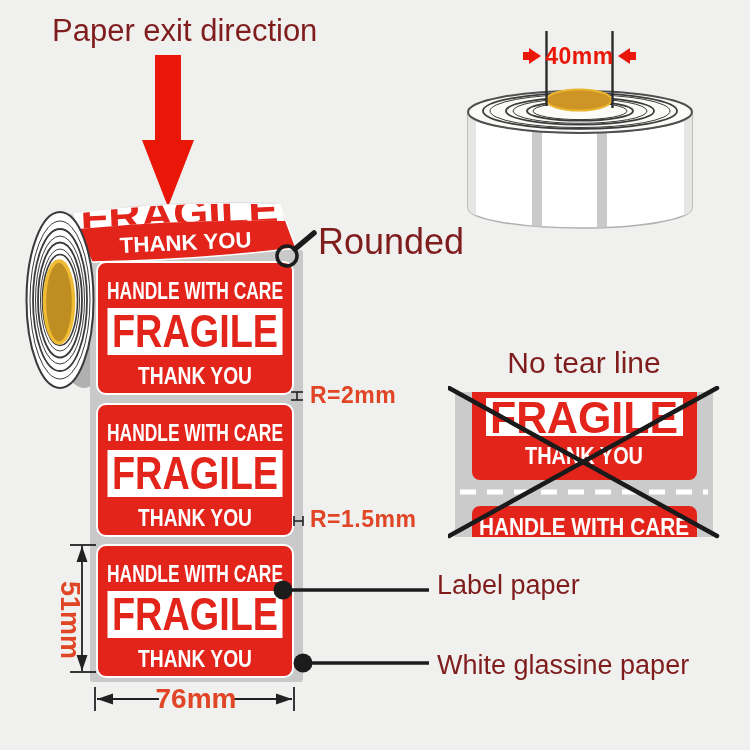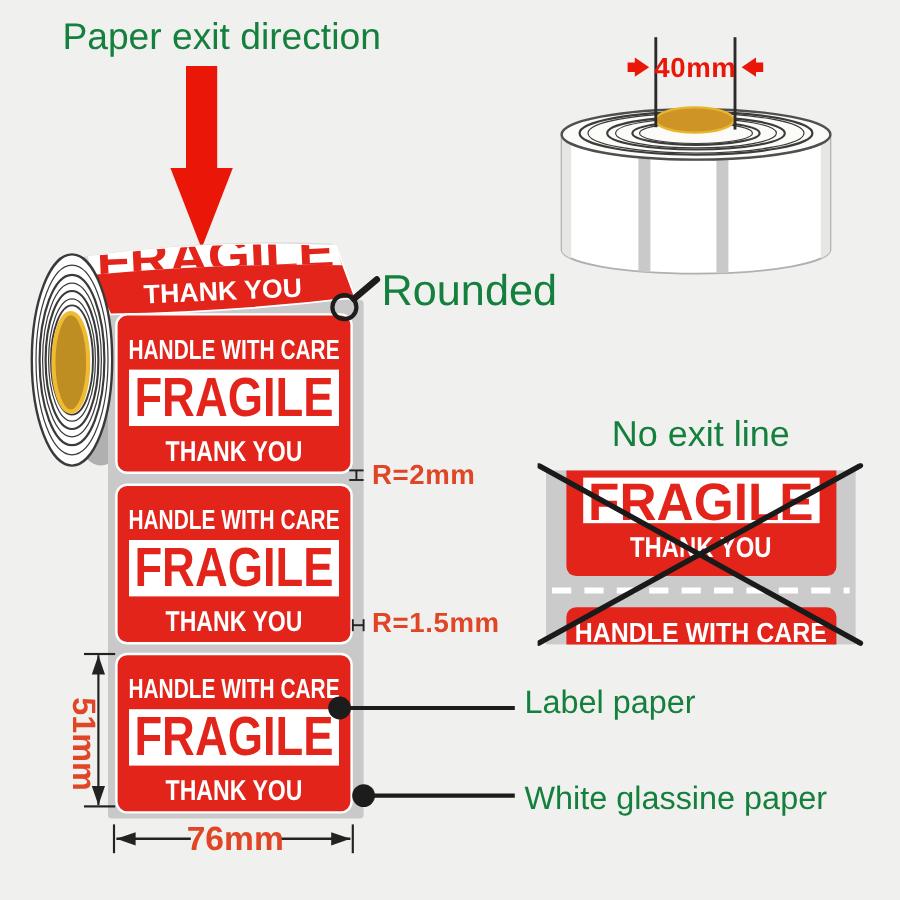--- a/index.html
+++ b/index.html
@@ -1,20 +1,20 @@
 <!DOCTYPE html>
 <html><head>
 <meta charset="utf-8">
 <style>
   html,body{margin:0;padding:0;}
   .stage{
     position:relative;width:750px;height:750px;background:#f0f0ee;overflow:hidden;
     font-family:"Liberation Sans",sans-serif;
   }
-  .ann{position:absolute;color:#15803d;white-space:nowrap;}
+  .ann{position:absolute;color:#7f1d1d;white-space:nowrap;}
   .abs{position:absolute;}
   svg text{font-family:"Liberation Sans",sans-serif;}
 </style>
 </head>
 <body>
 
 <div class="stage">
 
   <div class="ann" style="left:52px;top:13px;font-size:31px;">Paper exit direction</div>
 
@@ -153,21 +153,21 @@
     </g>
     <ellipse cx="139" cy="85" rx="32.5" ry="10.5" fill="#cf9426" stroke="#e9b42e" stroke-width="2"></ellipse>
 
     <line x1="106.5" y1="16" x2="106.5" y2="91" stroke="#2b2b2b" stroke-width="2.4"></line>
     <line x1="172.5" y1="16" x2="172.5" y2="93" stroke="#2b2b2b" stroke-width="2.4"></line>
     <polygon points="83,37 89,37 89,33 101,41 89,49 89,45 83,45" fill="#ea1608"></polygon>
     <polygon points="196,37 190,37 190,33 178,41 190,49 190,45 196,45" fill="#ea1608"></polygon>
     <text x="139.5" y="49" text-anchor="middle" font-size="23" font-weight="bold" fill="#ea1608" letter-spacing="0.5">40mm</text>
   </svg>
 
-  <div class="ann" style="left:448px;top:346px;width:272px;text-align:center;font-size:30px;">No exit line</div>
+  <div class="ann" style="left:448px;top:346px;width:272px;text-align:center;font-size:30px;">No tear line</div>
 
   <svg class="abs" style="left:448px;top:386px;" width="272" height="162" viewBox="0 0 272 162">
     <clipPath id="backingClip">
         <rect x="7" y="6" width="258" height="145"></rect>
       </clipPath>
     <rect x="7" y="6" width="258" height="145" fill="#cbcbcb"></rect>
     <g clip-path="url(#backingClip)">
       <rect x="24" y="-4" width="225" height="98" rx="8" fill="#e2241b"></rect>
       <rect x="38" y="12" width="197" height="38" fill="#ffffff"></rect>
       <text x="136" y="47" text-anchor="middle" font-size="44" font-weight="bold" fill="#e2241b" textLength="188" lengthAdjust="spacingAndGlyphs">FRAGILE</text>

